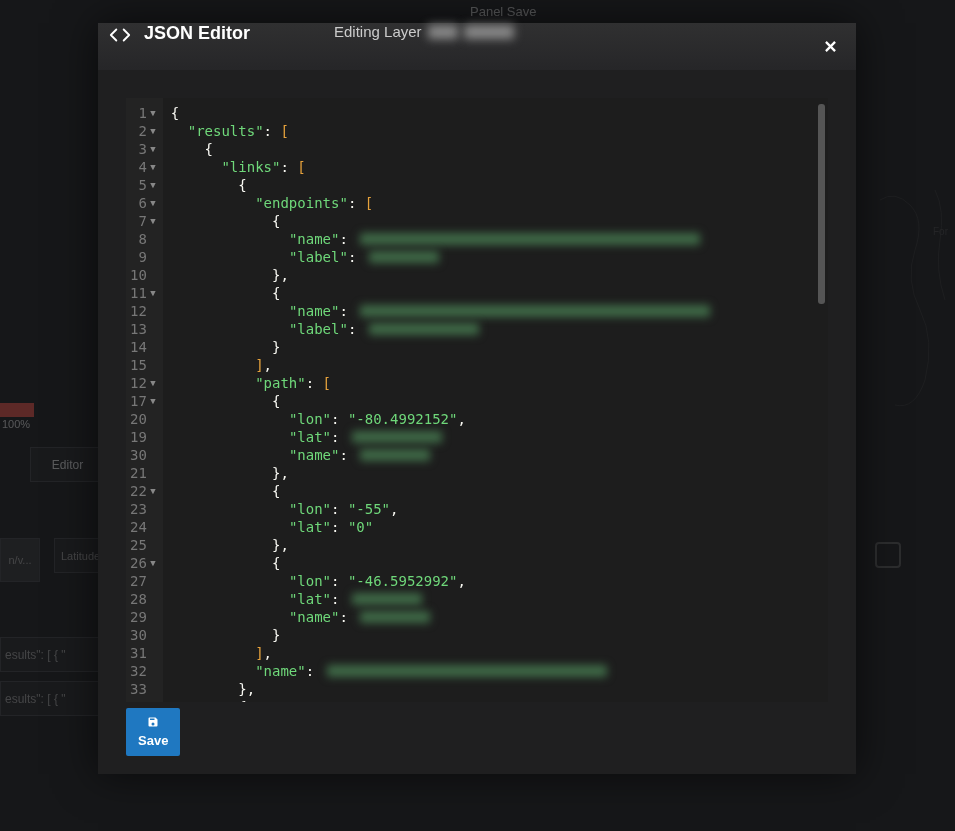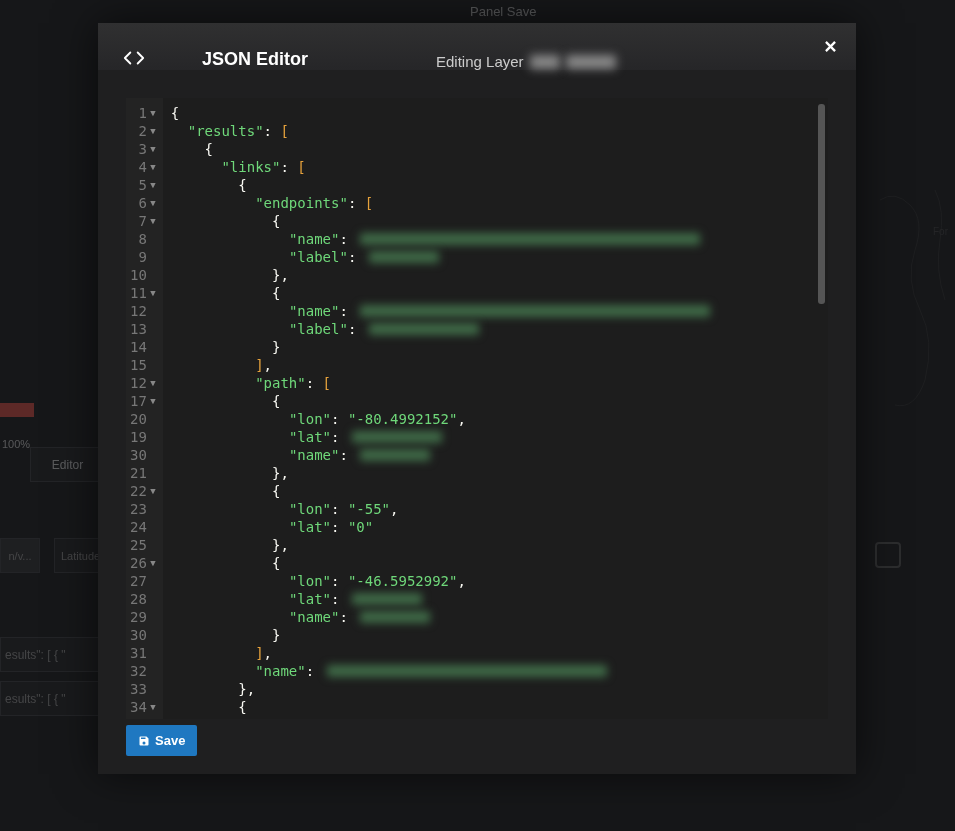--- a/index.html
+++ b/index.html
@@ -28,38 +28,37 @@
     position: absolute;
     left: 0; top: 403px;
     width: 34px; height: 14px;
     background: #e24d42;
   }
   .bg .pct {
     position: absolute;
     left: 2px; top: 418px;
     font-size: 11px;
     color: #ccc;
-    margin-top: 20px;
   }
   .bg .display {
     position: absolute;
     left: 30px; top: 447px;
     width: 75px; height: 35px;
     border: 1px solid #3b3d42;
     background: #212124;
     font-size: 12px;
     color: #d8d9da;
     display: flex;
     align-items: center;
     justify-content: center;
   }
   .bg .nv {
     position: absolute;
     left: 0; top: 538px;
-    width: 40px; height: 35px;
+    width: 40px; height: 44px;
     background: #2f2f32;
     border: 1px solid #3b3d42;
     font-size: 11px;
     color: #999;
     display: flex;
     align-items: center;
     justify-content: center;
   }
   .bg .lat {
     position: absolute;
@@ -110,24 +109,23 @@
     height: 751px;
     background: #1f1f20;
     box-shadow: 0 0 40px rgba(0,0,0,0.6);
     display: flex;
     flex-direction: column;
   }
   .modal-header {
     height: 47px;
     background: linear-gradient(to bottom, #303031, #262628);
     display: flex;
-    align-items: flex-end;
-    padding: 0 24px;
+    align-items: flex-start;
+    padding: 0 10px;
     position: relative;
-    gap: 44px;
   }
   .modal-header .hicon {
     width: 24px; height: 24px;
     display: flex;
     align-items: center;
     justify-content: center;
     margin-right: 12px;
   }
   .modal-header .hicon svg { width: 22px; height: 22px; }
   .modal-header .htitle {
@@ -247,20 +245,21 @@
     color: #fff;
     border: none;
     padding: 8px 12px;
     font-size: 13px;
     font-weight: 600;
     border-radius: 2px;
     cursor: pointer;
     display: inline-flex;
     align-items: center;
     gap: 5px;
+    flex-direction: column;
   }
   .save-btn svg { width: 12px; height: 12px; }
 </style>
 </head>
 <body>
 
 <div class="bg">
   <div class="title">Panel Save</div>
   <div class="bar"></div>
   <div class="pct">100%</div>

